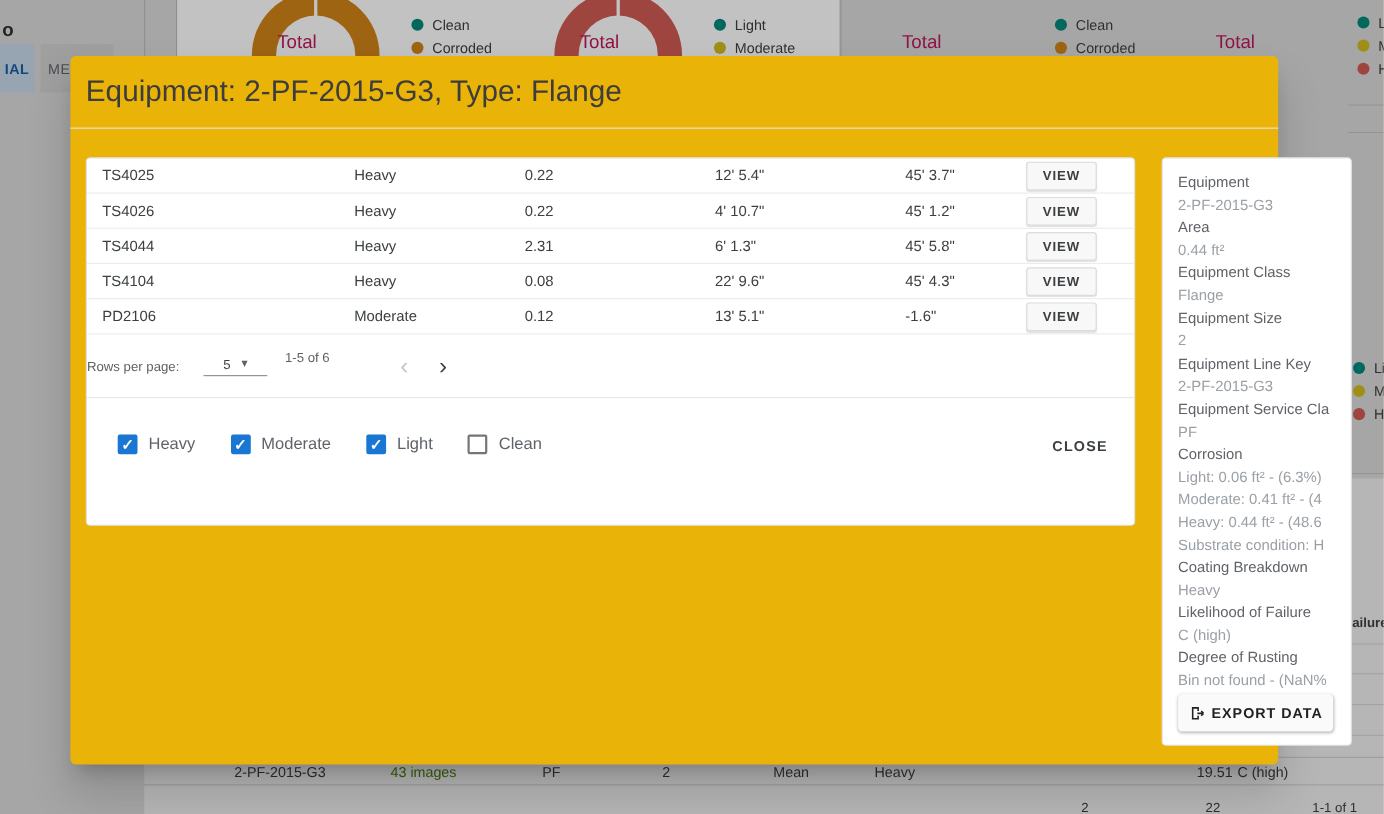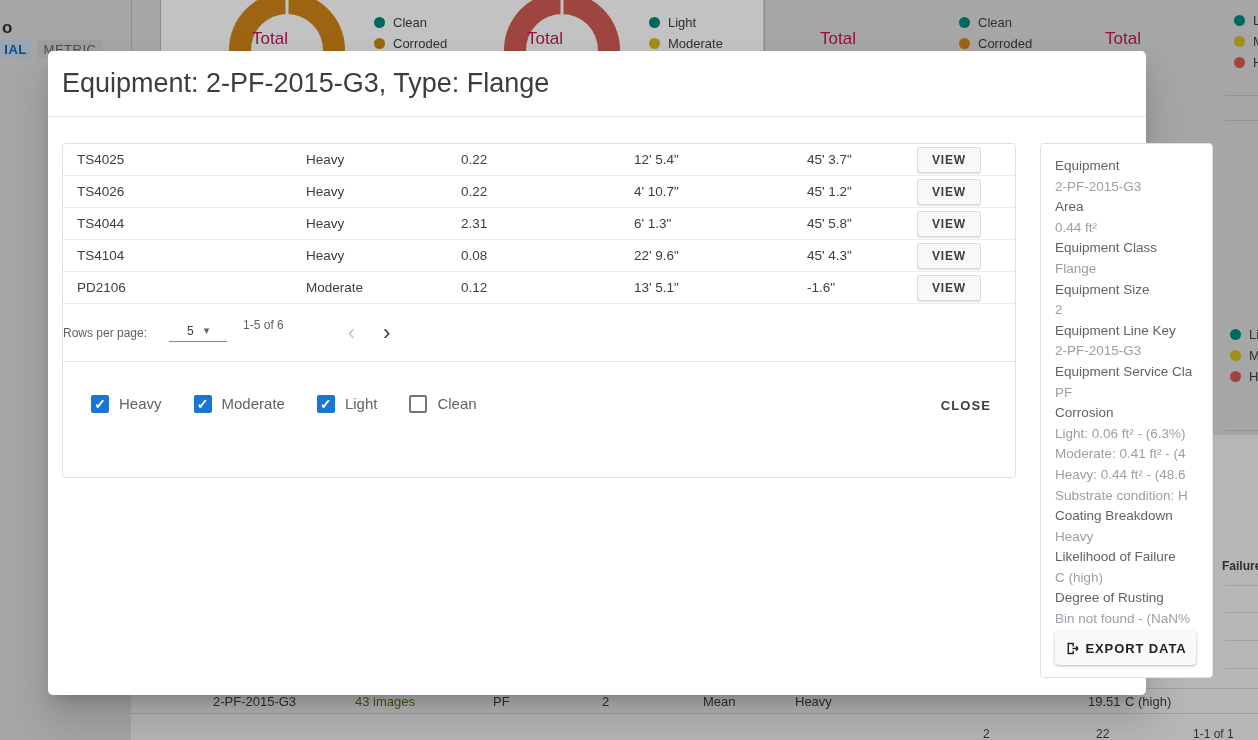--- a/index.html
+++ b/index.html
@@ -5,21 +5,21 @@
   * { margin:0; padding:0; box-sizing:border-box; }
   html,body { width:1258px; height:740px; overflow:hidden;
     font-family:"Liberation Sans", sans-serif; background:#dadada; }
   .stage { position:relative; width:1258px; height:740px; }
 
   
   .bg { position:absolute; inset:0; z-index:0; }
   .vline { position:absolute; top:0; bottom:0; width:1px; background:rgba(0,0,0,.14); }
   .top-card { position:absolute; left:161px; top:0; width:602px; height:125px; background:#ffffff; }
   .brand { position:absolute; left:2px; top:18px; font-size:17px; font-weight:bold; color:#2d2d2d; }
-  .tab { position:absolute; top:40px; height:18px; display:flex; align-items:center; justify-content:center;
+  .tab { position:absolute; top:40px; height:44px; display:flex; align-items:center; justify-content:center;
          font-size:13px; font-weight:bold; letter-spacing:.5px; }
   .tab.active { left:0; width:31px; background:#c7d8ea; color:#1a5fa8; }
   .tab.idle { left:37px; width:66px; background:#d2d2d2; color:#5f6368; font-weight:normal; }
   .donut { position:absolute; top:-8px; width:116px; height:116px; border-radius:50%; }
   .donut::before { content:""; position:absolute; inset:22px; background:#fff; border-radius:50%; }
   .donut::after { content:""; position:absolute; left:50%; top:0; width:3px; height:23px; background:#fff; transform:translateX(-50%); }
   .donut.d1 { left:229px; background:#d08418; }
   .donut.d2 { left:504px; background:#d25b53; }
   .total-label { position:absolute; top:29px; width:70px; font-size:17px; color:#be185d; }
   .legend { position:absolute; }
@@ -34,21 +34,21 @@
   .bottom-row { position:absolute; left:131px; top:688px; width:1127px; height:26px;
     border-top:1px solid rgba(0,0,0,.12); border-bottom:1px solid rgba(0,0,0,.12); }
   .bottom-row span { position:absolute; top:5px; font-size:13px; color:#3c4043; white-space:nowrap; }
   .bottom-row .link { color:#4d7c0f; }
   .frag { position:absolute; top:727px; font-size:12px; color:#3f3f3f; }
 
   
   .overlay { position:absolute; inset:0; background:rgba(0,0,0,.24); z-index:10; }
 
   
-  .modal { position:absolute; left:48px; top:51px; width:1098px; height:644px; background:#ffffff;
+  .modal { position:absolute; left:64px; top:51px; width:1098px; height:644px; background:#eab308;
     border-radius:5px; z-index:20; box-shadow:0 11px 15px -7px rgba(0,0,0,.2), 0 24px 38px 3px rgba(0,0,0,.14); }
   .modal-header { height:66px; padding:17px 0 0 14px; border-bottom:1px solid #e6e6e6; }
   .modal-title { font-size:27px; color:#3d3d3d; font-weight:normal; }
 
   .table-card { position:absolute; left:14px; top:92px; width:954px; height:335px;
     border:1px solid #e0e0e0; border-radius:4px; background:#fff; }
   .tgrid { display:grid; grid-template-columns:229px 155px 173px 173px 110px 1fr; padding-left:14px; align-items:center; }
   .thead { height:33px; border-bottom:1px solid #e6e6e6; }
   .thead span { font-size:12px; color:#757575; }
   .trow { height:32px; border-bottom:1px solid #ececec; }

